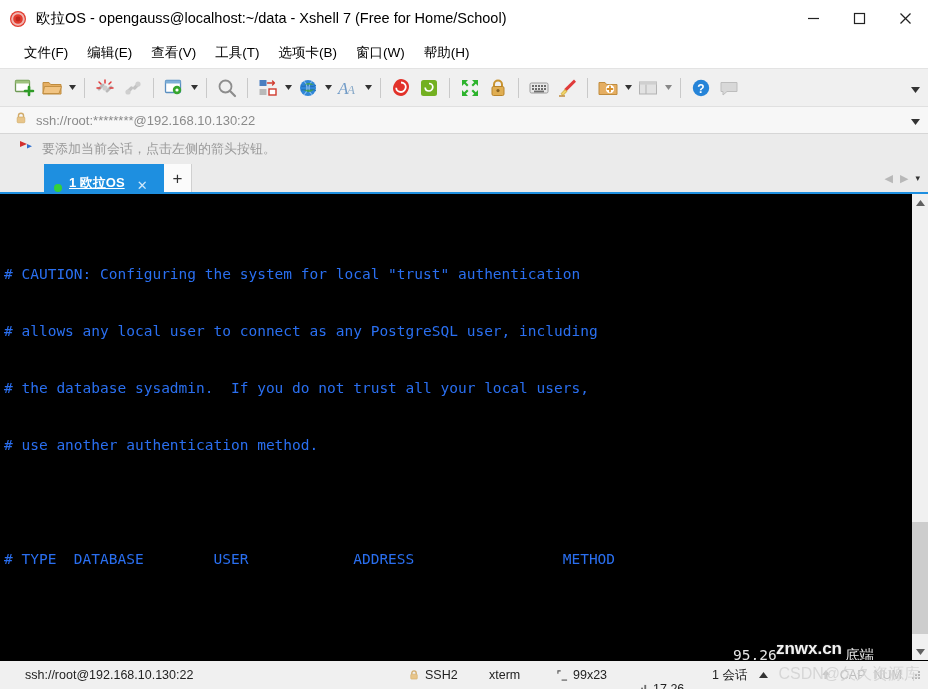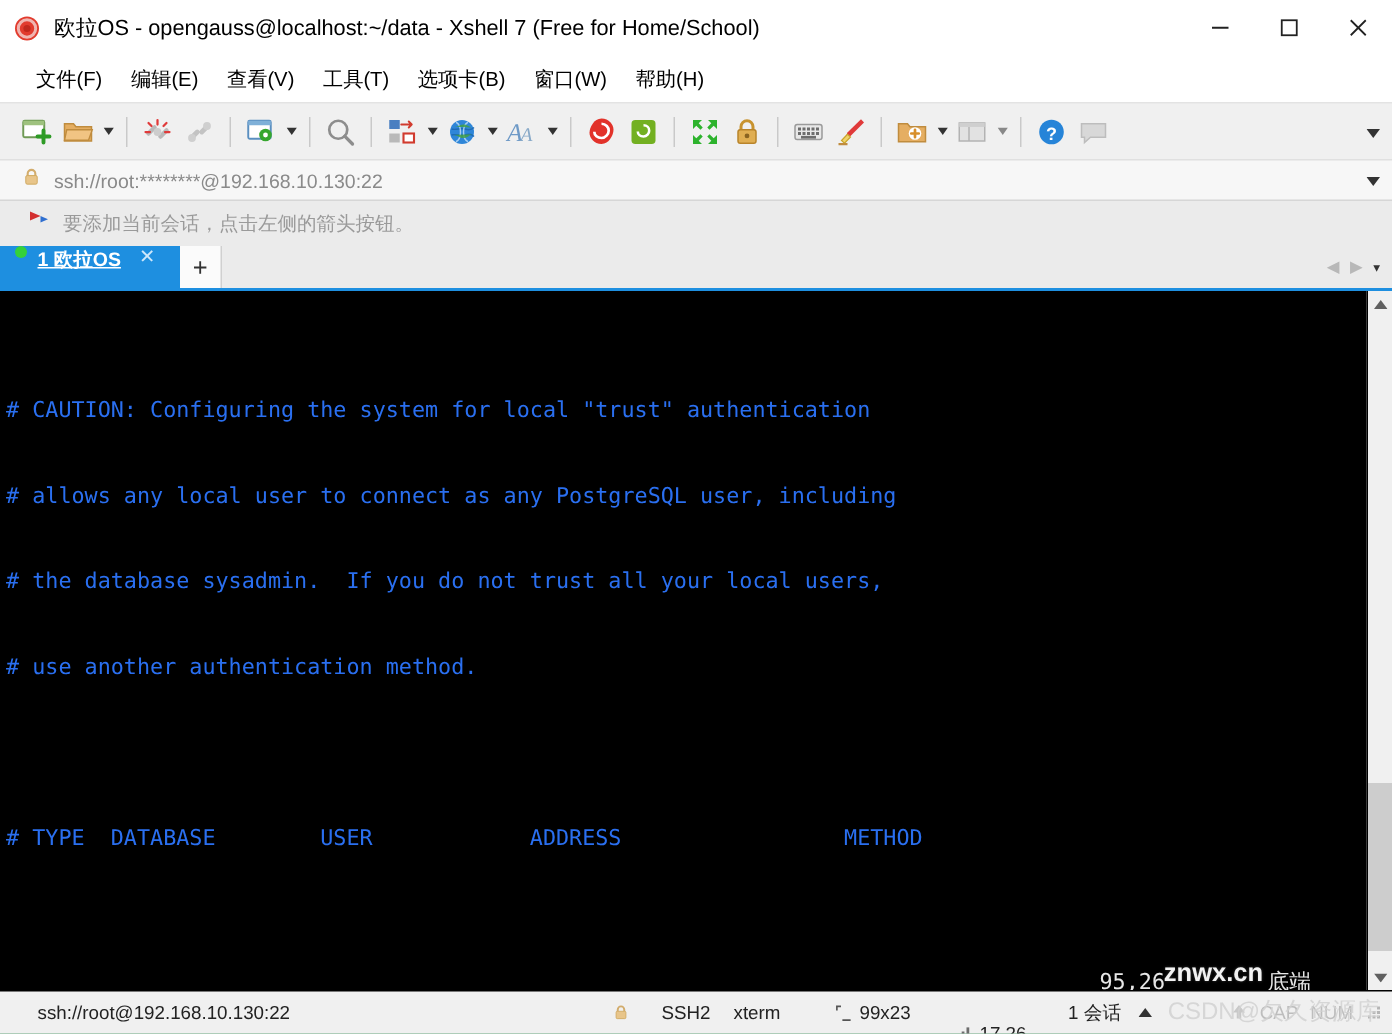--- a/index.html
+++ b/index.html
@@ -5,21 +5,21 @@
   * { box-sizing: border-box; margin: 0; padding: 0; }
   html, body {
     width: 928px; height: 689px;
     background: #ffffff;
     font-family: "Liberation Sans", sans-serif;
     overflow: hidden;
   }
   .app {
     width: 928px; height: 689px;
     display: flex; flex-direction: column;
-    background: #22c55e;
+    background: #ec4899;
     position: relative;
   }
 
   
   .titlebar {
     height: 38px; min-height: 38px;
     display: flex; align-items: center;
     background: #ffffff;
     border-bottom: 1px solid #ffffff;
   }
@@ -111,24 +111,25 @@
   }
 
   
   .tabbar {
     height: 28px; min-height: 28px;
     display: flex; align-items: stretch;
     background: #ebebeb;
     position: relative;
   }
   .tab {
-    display: flex; align-items: flex-start;
+    display: flex; align-items: flex-end;
     background: #1e8fe0;
     padding: 0 7px 0 10px;
     min-width: 120px;
+    margin-left: 44px;
   }
   .tab-dot {
     width: 8px; height: 8px; border-radius: 50%;
     background: #34d13a; flex: 0 0 auto; margin-right: 7px;
   }
   .tab-label {
     font-size: 13px; color: #ffffff; font-weight: bold;
     text-decoration: underline; white-space: nowrap;
   }
   .tab-close {
@@ -203,21 +204,21 @@
   .statusbar {
     height: 29px; min-height: 29px;
     display: flex; align-items: center;
     background: #f0f0f0;
     border-top: 1px solid #000;
     font-size: 12.5px; color: #222;
     position: relative;
   }
   .sb-cell { display: flex; align-items: center; white-space: nowrap; }
   .sb-url { padding-left: 25px; }
-  .sb-ssh2 { position: absolute; left: 408px; gap: 16px; }
+  .sb-ssh2 { position: absolute; left: 408px; }
   .sb-term { position: absolute; left: 489px; }
   .sb-size { position: absolute; left: 557px; }
   .sb-cursor { position: absolute; left: 637px; margin-top: 28px; }
   .sb-sess { position: absolute; left: 712px; }
   .sb-caret { position: absolute; left: 759px; font-size: 9px; color: #333; }
   .sb-right {
     position: absolute; right: 6px; display: flex; align-items: center; gap: 8px;
     color: #bdbdbd;
   }
   .wm1 {

